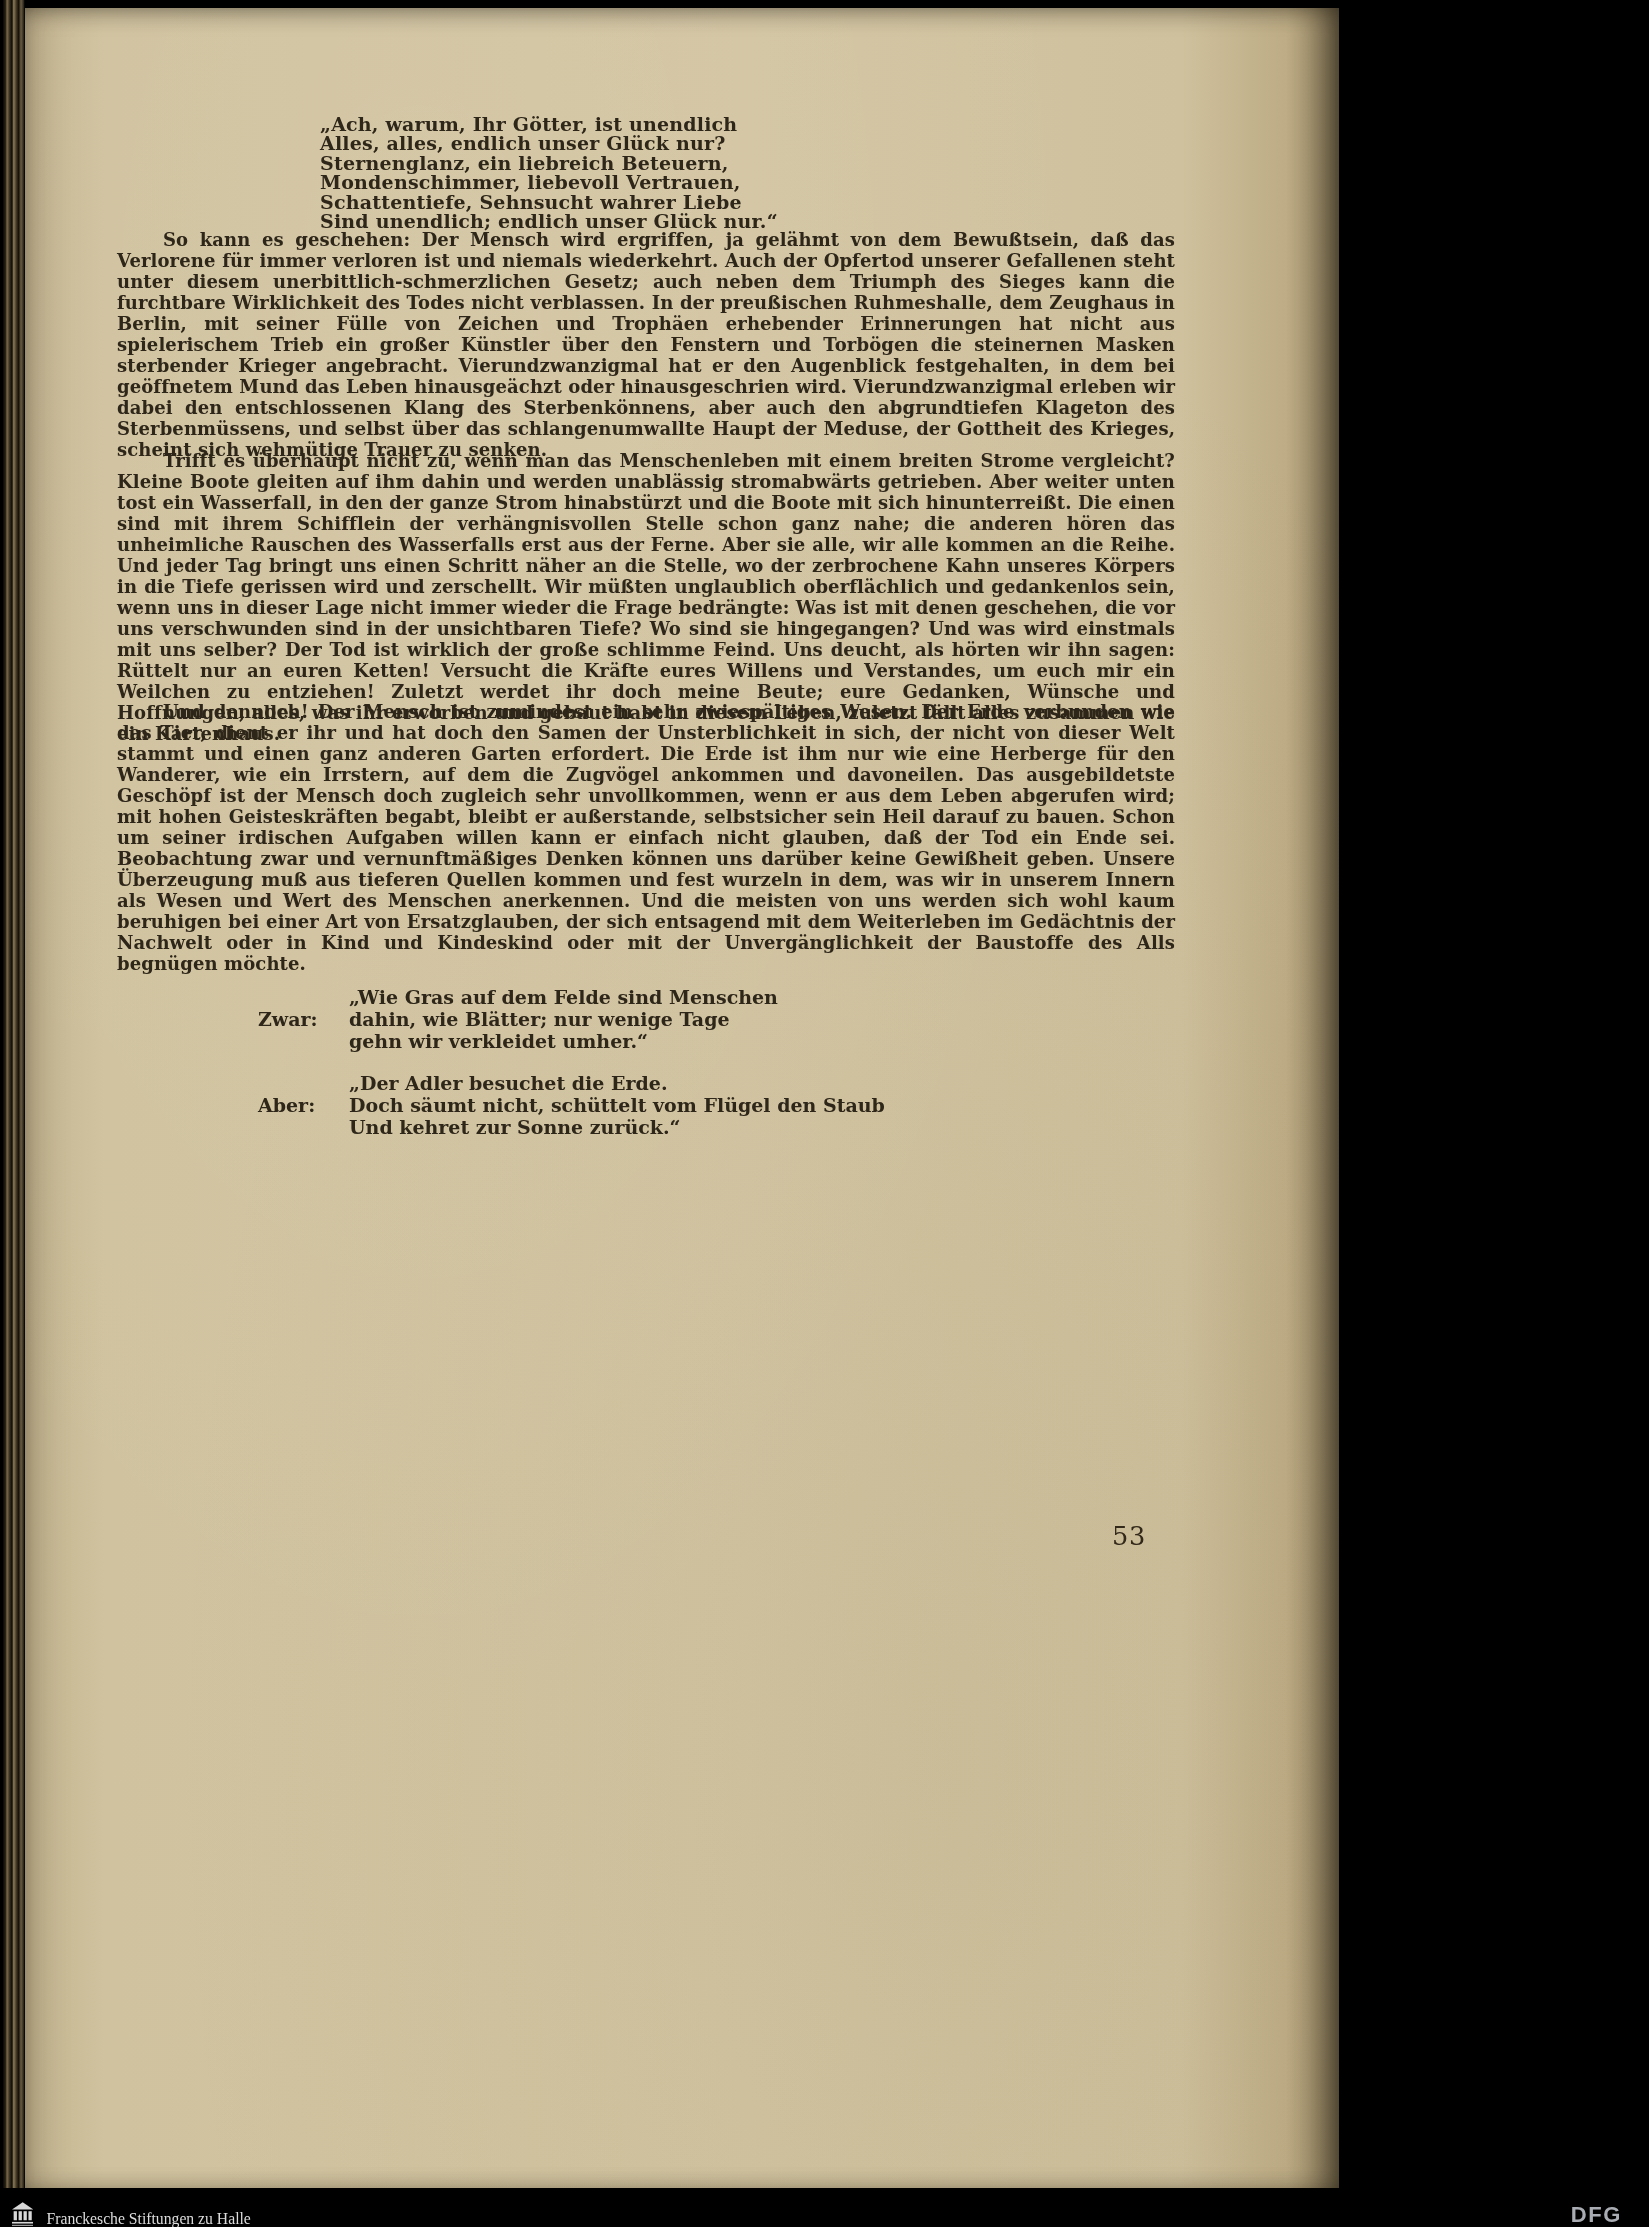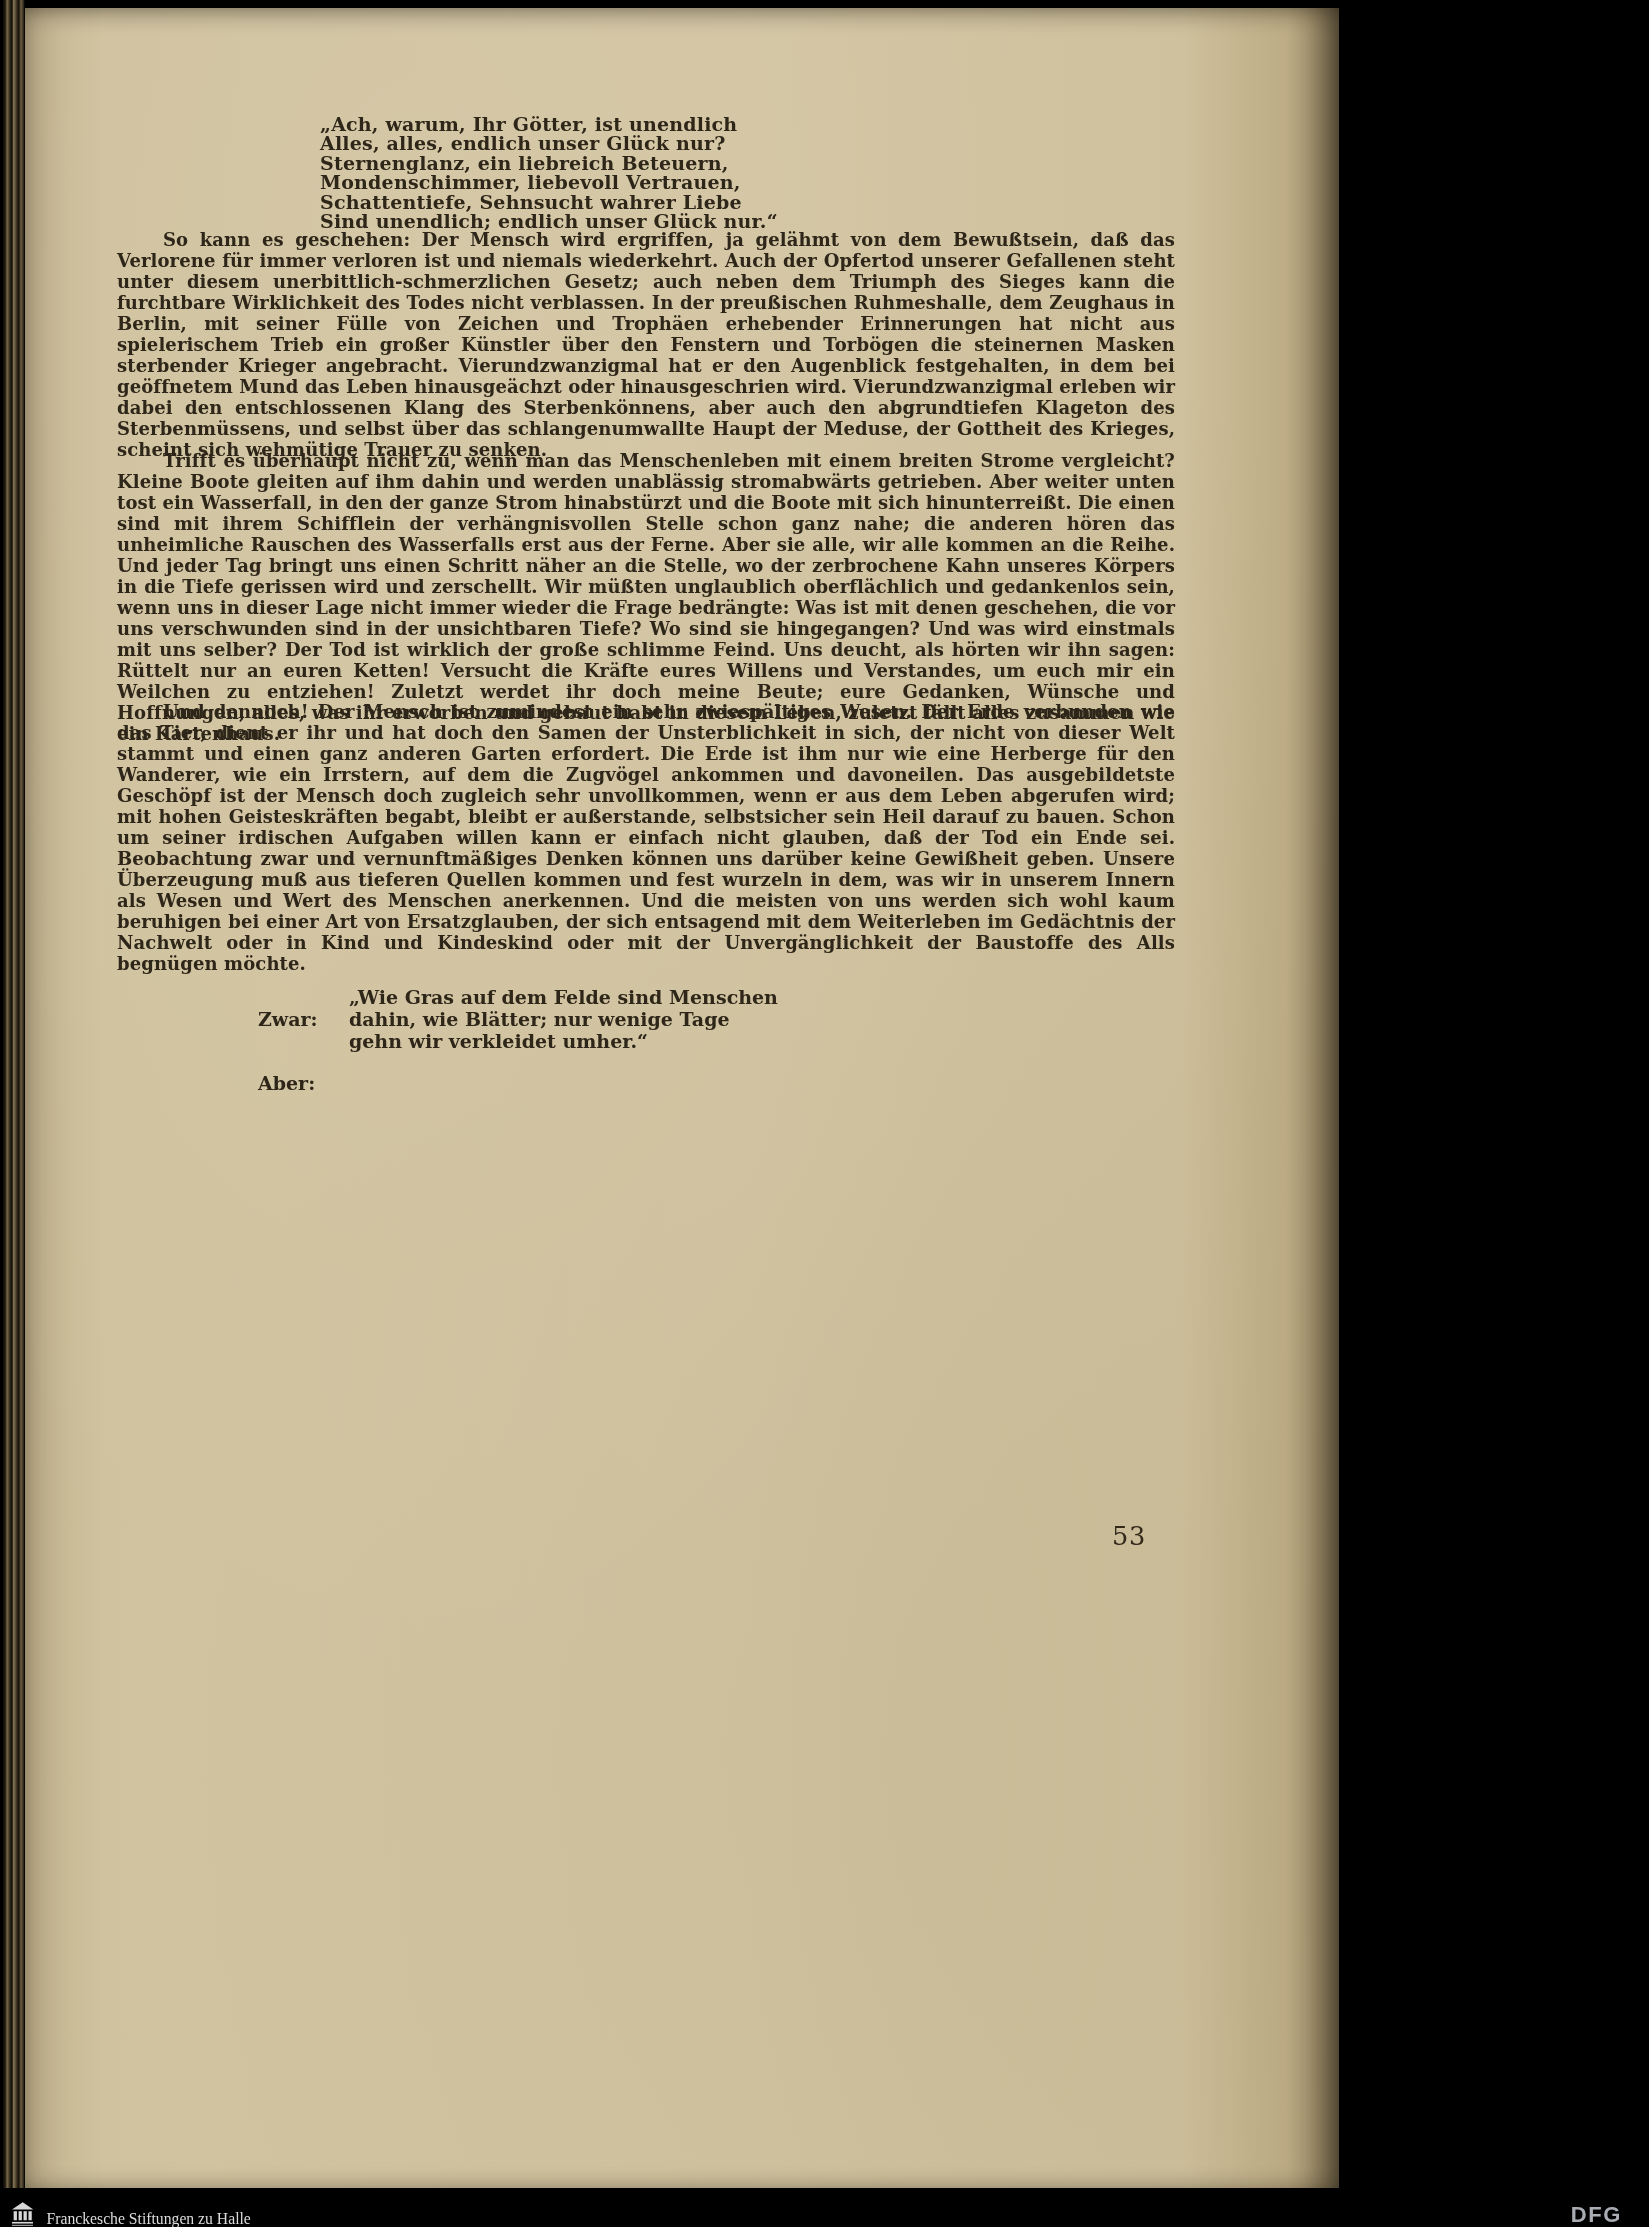--- a/index.html
+++ b/index.html
@@ -121,20 +121,25 @@
     <div class="quote-label">Zwar:</div>
     <div class="quote-lines">
       <div>„Wie Gras auf dem Felde sind Menschen</div>
       <div>dahin, wie Blätter; nur wenige Tage</div>
       <div>gehn wir verkleidet umher.“</div>
     </div>
   </div>
 
   <div class="quote quote-2">
     <div class="quote-label">Aber:</div>
+    <div class="quote-lines">
+      <div>„Der Adler besuchet die Erde.</div>
+      <div>Doch säumt nicht, schüttelt vom Flügel den Staub</div>
+      <div>Und kehret zur Sonne zurück.“</div>
+    </div>
   </div>
 
   <div class="pagenum">53</div>
 
 </div>
 
 <div class="footer">
   <span class="logo">
     <svg width="21.4" height="25" viewBox="0 0 26 30" aria-hidden="true">
       <polygon points="13,0 26,9 0,9" fill="#d8d8d8"></polygon>

